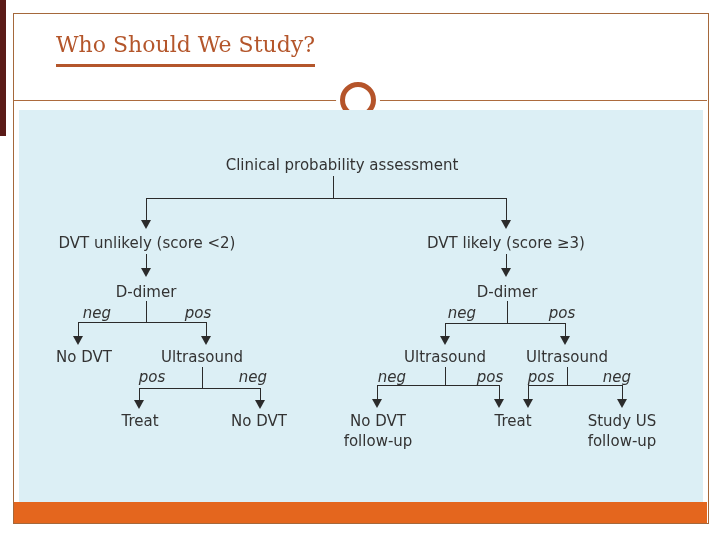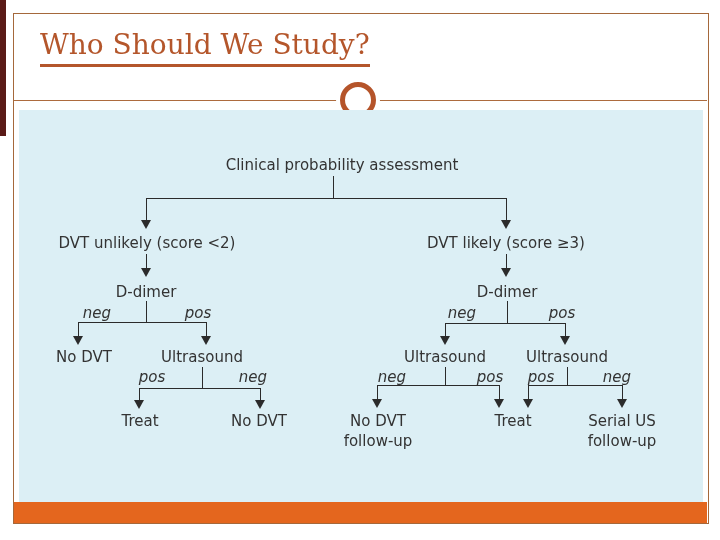--- a/index.html
+++ b/index.html
@@ -7,23 +7,23 @@
     width:720px;height:540px;position:relative;overflow:hidden;
     background:#ffffff;font-family:"DejaVu Sans","Liberation Sans",sans-serif;
   }
   .abs{position:absolute;}
   
   .left-bar{left:0;top:0;width:6px;height:136px;background:#5A1A17;}
   
   .frame{left:13px;top:13px;width:694px;height:509px;border:1px solid #A5683B;background:transparent;}
   
   .title{
-    left:40px;top:26px;display:inline-block;
+    left:56px;top:26px;display:inline-block;
     font-family:"DejaVu Serif","Liberation Serif",serif;
-    font-size:28px;line-height:38px;color:#B4562B;
+    font-size:22px;line-height:38px;color:#B4562B;
     border-bottom:3px solid #B4562B;padding-bottom:0px;white-space:nowrap;
   }
   
   .divider{left:14px;top:100px;width:693px;height:1px;background:#AD6B3E;}
   
   .ornament{
     left:340px;top:82px;width:26px;height:26px;border-radius:50%;
     border:5px solid #B5542A;background:#ffffff;box-shadow:0 0 0 4px #ffffff;
   }
   
@@ -131,15 +131,15 @@
 <div class="node" style="left:259px;top:413px">No DVT</div>
 
 <div class="node two-line" style="left:378px;top:411px">
     <div>No DVT</div>
     <div>follow-up</div>
   </div>
 
 <div class="node" style="left:513px;top:413px">Treat</div>
 
 <div class="node two-line" style="left:622px;top:411px">
-    <div>Serial US</div>
+    <div>Study US</div>
     <div>follow-up</div>
   </div>
 
 </body></html>

